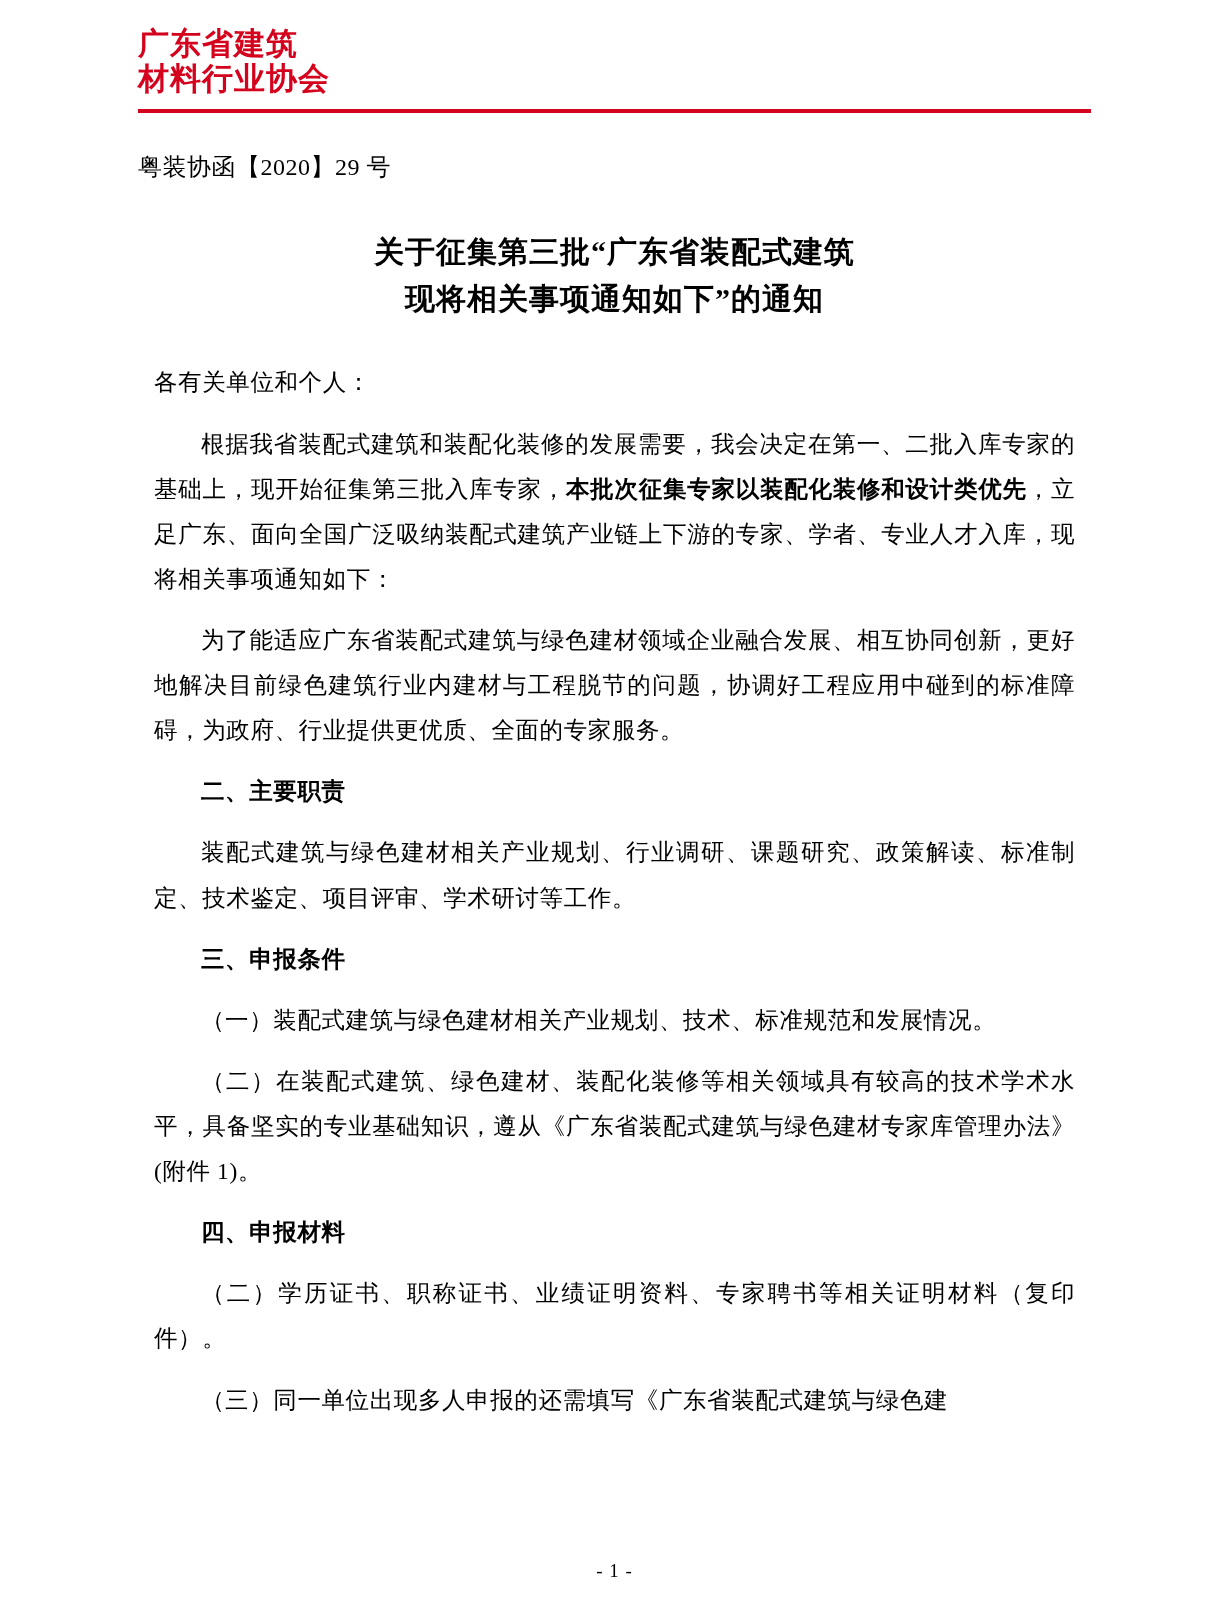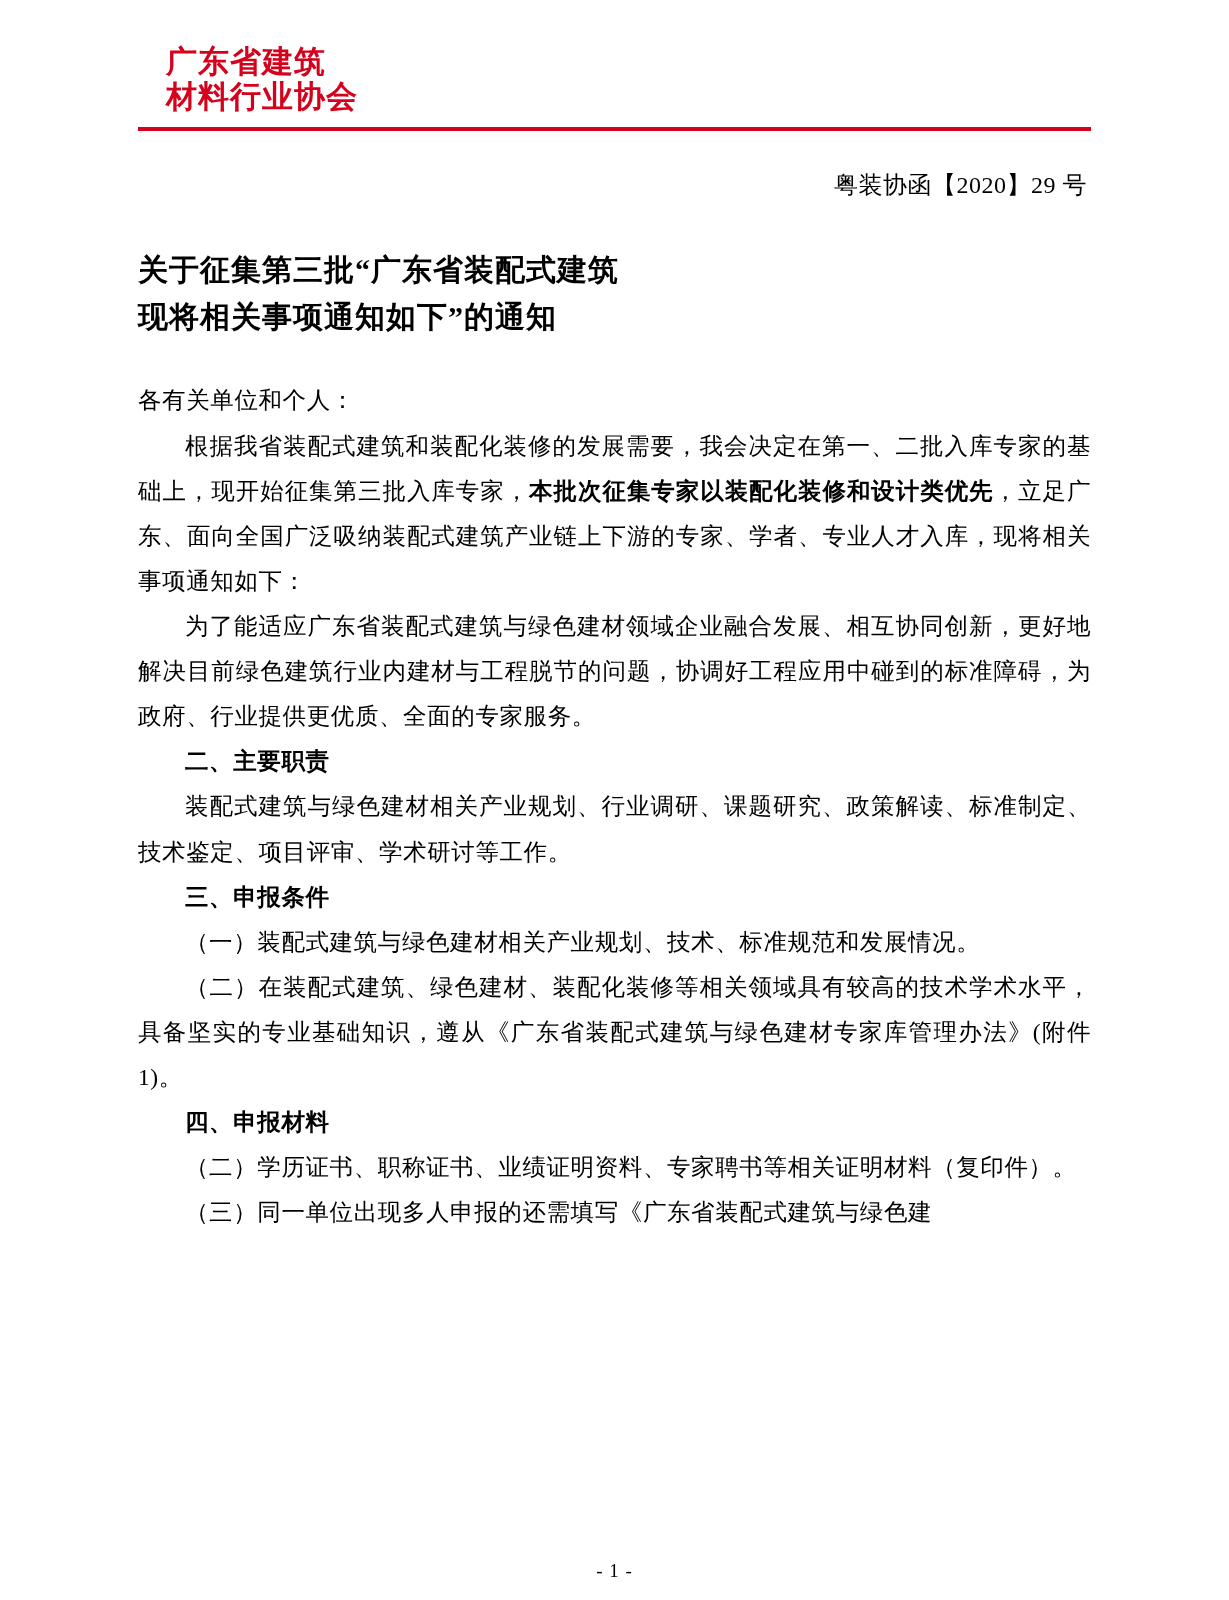--- a/index.html
+++ b/index.html
@@ -18,26 +18,25 @@
   .page {
     width: 1229px;
     height: 1600px;
     box-sizing: border-box;
     padding: 0 138px 0 138px;
     position: relative;
   }
 
   
   .letterhead {
-    padding-top: 42px;
+    padding-top: 24px;
     display: flex;
     align-items: center;
     justify-content: flex-start;
     gap: 22px;
-    margin-left: 28px;
   }
   .lh-left {
     color: #d4021d;
     font-family: "DejaVu Sans", "Liberation Sans", sans-serif;
     font-weight: bold;
     line-height: 1.12;
     font-size: 31px;
     letter-spacing: 1px;
     white-space: nowrap;
     padding-top: 2px;
@@ -56,47 +55,48 @@
   .lh-rule {
     margin-top: 14px;
     height: 0;
     border-top: 4px solid #d4021d;
     width: 100%;
   }
 
   
   .docnum {
     margin-top: 38px;
-    text-align: right;
+    text-align: left;
     font-size: 24px;
     letter-spacing: 0.5px;
     padding-right: 4px;
   }
 
   
   .doc-title {
     margin-top: 46px;
+    text-align: center;
     font-size: 30px;
     font-weight: bold;
     line-height: 1.55;
     letter-spacing: 1px;
   }
   .doc-title span { display: block; }
 
   
   .body-text {
     margin-top: 38px;
     font-size: 23.5px;
     line-height: 1.92;
     letter-spacing: 0.6px;
     text-align: justify;
     text-justify: inter-ideograph;
   }
   .body-text p {
-    margin: 0;
+    margin: 16px;
   }
   .indent2 { text-indent: 2em; }
   .heading {
     text-indent: 2em;
     font-weight: bold;
   }
   .b { font-weight: bold; }
 
   
   .page-number {

